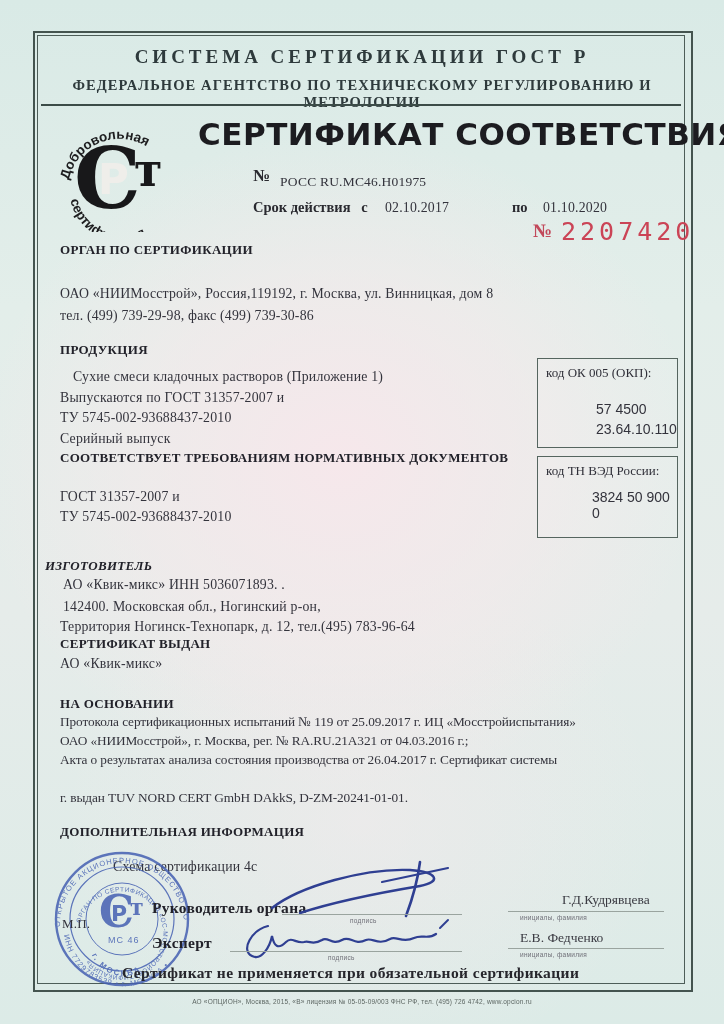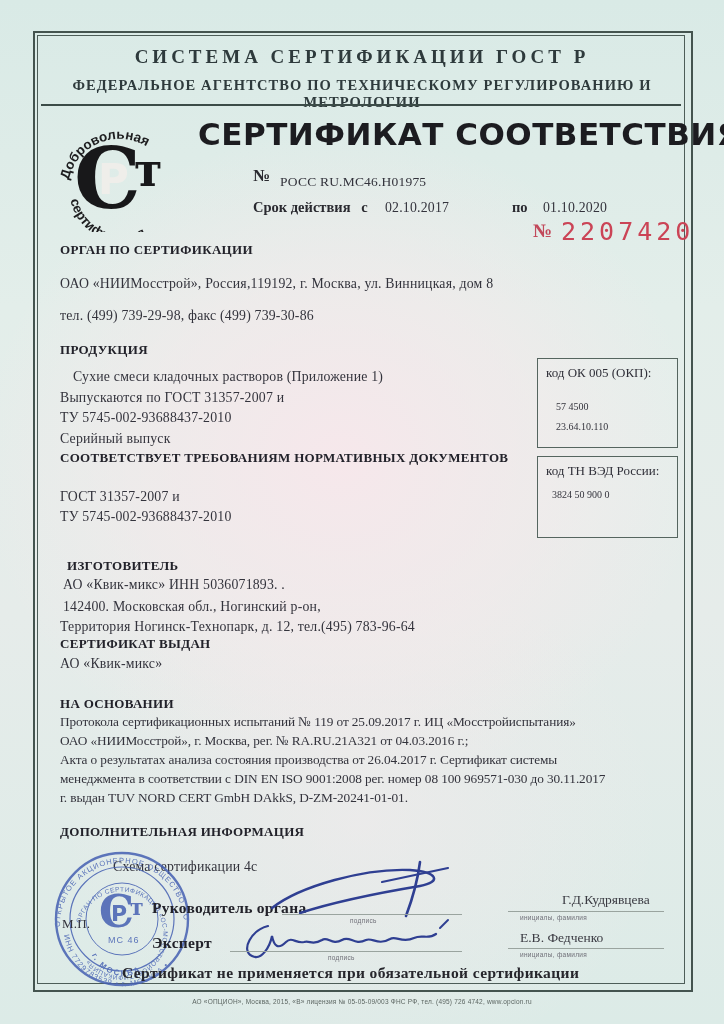--- a/index.html
+++ b/index.html
@@ -49,21 +49,21 @@
     letter-spacing:.2px;white-space:nowrap;
   }
   .basis-t{
     font-family:"Liberation Serif", serif;font-size:13.3px;color:#33333c;
     letter-spacing:-0.1px;white-space:nowrap;
   }
   .code-box{
     position:absolute;border:1.5px solid #55655f;background:rgba(255,255,255,.06);
   }
   .code-lbl{font-family:"Liberation Serif", serif;font-size:13px;color:#2f2f38;}
-  .code-val{font-family:Liberation Serif, serif;font-size:10px;color:#33333c;}
+  .code-val{font-family:Liberation Sans, sans-serif;font-size:14px;color:#33333c;margin-left:40px;}
   .red-no{
     font-family:"Liberation Serif", serif;font-weight:bold;font-size:19px;color:#c2495b;
   }
   .red-num{
     font-family:"DejaVu Sans Mono", monospace;font-size:25px;color:#cb4456;
     letter-spacing:4px;
   }
   .sig-line{position:absolute;height:1px;background:#9aa49f;}
   .sig-sub{
     position:absolute;font-family:"Liberation Sans", sans-serif;font-size:6.5px;
@@ -119,21 +119,21 @@
 
   <span class="abs lbl-b serif" style="left:253px;top:199px;font-size:14.5px;font-weight:bold;white-space:pre;">Срок действия   с</span>
   <span class="abs body-t" style="left:385px;top:200px;">02.10.2017</span>
   <span class="abs lbl-b serif" style="left:512px;top:199px;font-size:14.5px;font-weight:bold;">по</span>
   <span class="abs body-t" style="left:543px;top:200px;">01.10.2020</span>
 
   <span class="abs red-no" style="left:533px;top:220px;">№</span>
   <span class="abs red-num" style="left:561px;top:217px;">2207420</span>
 
   <div class="abs sec-h" style="left:60px;top:242px;">ОРГАН ПО СЕРТИФИКАЦИИ</div>
-  <div class="abs body-t" style="left:60px;top:276px;">ОАО «НИИМосстрой»,  Россия,119192, г. Москва, ул. Винницкая, дом 8</div>
+  <div class="abs body-t" style="left:60px;top:286px;">ОАО «НИИМосстрой»,  Россия,119192, г. Москва, ул. Винницкая, дом 8</div>
   <div class="abs body-t" style="left:60px;top:308px;">тел. (499) 739-29-98, факс (499) 739-30-86</div>
 
   <div class="abs sec-h" style="left:60px;top:342px;">ПРОДУКЦИЯ</div>
   <div class="abs body-t" style="left:60px;top:369px;margin-left:13px;">Сухие смеси кладочных растворов (Приложение 1)</div>
   <div class="abs body-t" style="left:60px;top:390px;">Выпускаются по ГОСТ 31357-2007 и</div>
   <div class="abs body-t" style="left:60px;top:410px;">ТУ 5745-002-93688437-2010</div>
   <div class="abs body-t" style="left:60px;top:431px;">Серийный выпуск</div>
 
   <div class="code-box" style="left:537px;top:358px;width:139px;height:88px;">
     <div class="code-lbl" style="position:absolute;left:8px;top:6px;">код ОК 005 (ОКП):</div>
@@ -143,33 +143,32 @@
 
   <div class="abs sec-h" style="left:60px;top:450px;">СООТВЕТСТВУЕТ ТРЕБОВАНИЯМ НОРМАТИВНЫХ ДОКУМЕНТОВ</div>
   <div class="abs body-t" style="left:60px;top:489px;">ГОСТ 31357-2007 и</div>
   <div class="abs body-t" style="left:60px;top:509px;">ТУ 5745-002-93688437-2010</div>
 
   <div class="code-box" style="left:537px;top:456px;width:139px;height:80px;">
     <div class="code-lbl" style="position:absolute;left:8px;top:6px;">код ТН ВЭД России:</div>
     <div class="code-val" style="position:absolute;left:14px;top:32px;">3824 50 900 0</div>
   </div>
 
-  <div class="abs sec-h" style="left:67px;top:558px;">ИЗГОТОВИТЕЛЬ</div>
+  <div class="abs sec-h" style="left:45px;top:558px;font-style:italic;">ИЗГОТОВИТЕЛЬ</div>
   <div class="abs body-t" style="left:63px;top:577px;">АО «Квик-микс» ИНН  5036071893. .</div>
   <div class="abs body-t" style="left:63px;top:599px;">142400.  Московская обл., Ногинский р-он,</div>
   <div class="abs body-t" style="left:60px;top:619px;">Территория Ногинск-Технопарк, д. 12, тел.(495) 783-96-64</div>
 
   <div class="abs sec-h" style="left:60px;top:636px;">СЕРТИФИКАТ ВЫДАН</div>
   <div class="abs body-t" style="left:60px;top:656px;">АО «Квик-микс»</div>
 
   <div class="abs sec-h" style="left:60px;top:696px;">НА ОСНОВАНИИ</div>
   <div class="abs basis-t" style="left:60px;top:714px;">Протокола сертификационных испытаний № 119 от 25.09.2017 г. ИЦ «Мосстройиспытания»</div>
   <div class="abs basis-t" style="left:60px;top:733px;">ОАО «НИИМосстрой», г. Москва, рег. № RA.RU.21А321  от 04.03.2016 г.;</div>
   <div class="abs basis-t" style="left:60px;top:752px;">Акта  о  результатах  анализа  состояния  производства  от  26.04.2017  г.  Сертификат  системы</div>
-  <div class="abs basis-t" style="left:60px;top:771px;">менеджмента в соответствии с DIN EN ISO   9001:2008 рег. номер 08 100 969571-030 до 30.11.2017</div>
   <div class="abs basis-t" style="left:60px;top:790px;">г. выдан TUV NORD CERT GmbH DAkkS, D-ZM-20241-01-01.</div>
 
   <div class="abs sec-h" style="left:60px;top:824px;">ДОПОЛНИТЕЛЬНАЯ ИНФОРМАЦИЯ</div>
   <div class="abs body-t" style="left:113px;top:859px;">Схема сертификации 4с</div>
 
   <svg class="abs stamp" style="left:42px;top:843px;" width="162" height="152" viewBox="0 0 162 152">
     <defs>
       <path id="stampTop" d="M 18,84 A 62,62 0 0 1 142,80"></path>
       <path id="stampBot" d="M 22,92 A 60,60 0 0 0 140,96"></path>
       <path id="stampInner" d="M 38,82 A 42,42 0 1 1 37.9,82.5"></path>

